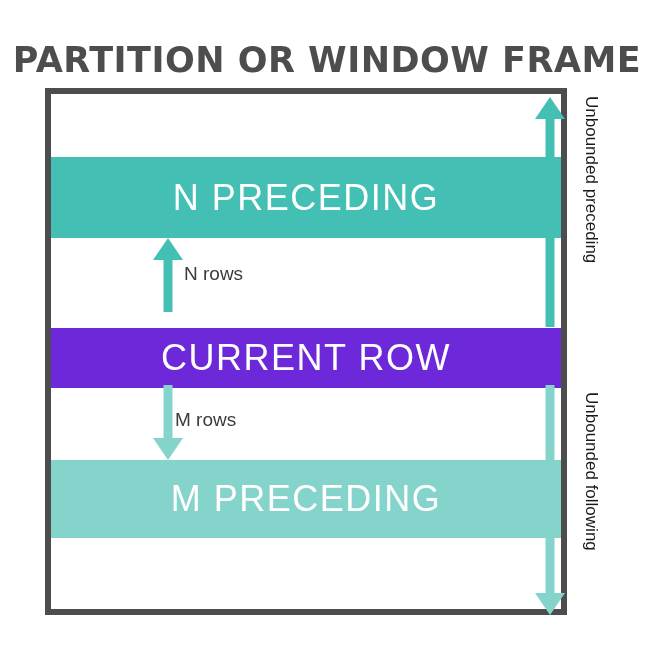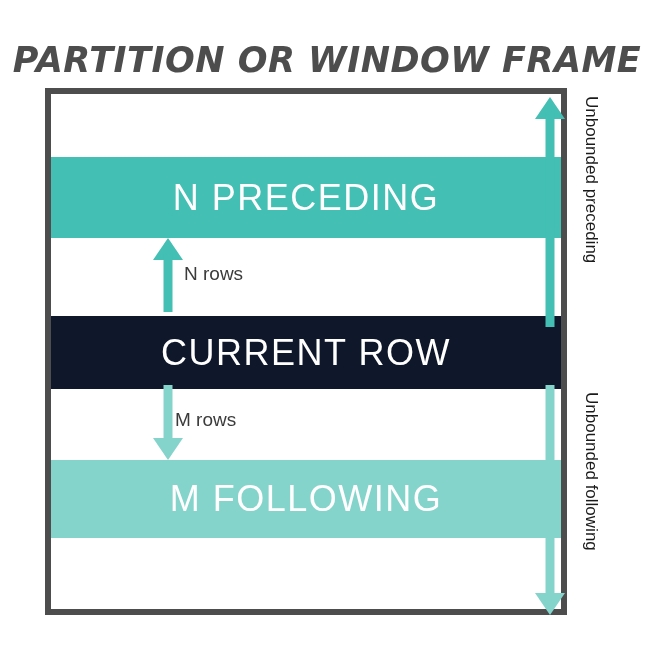--- a/index.html
+++ b/index.html
@@ -18,21 +18,20 @@
 
   
   #title {
     position: absolute;
     left: 0;
     top: 40px;
     width: 654px;
     text-align: center;
     font-family: "DejaVu Sans", sans-serif;
     font-weight: bold;
-    font-style: italic;
     font-size: 35px;
     letter-spacing: 0.5px;
     color: #4d4d4d;
     white-space: nowrap;
   }
 
   
   #frame {
     position: absolute;
     left: 45px;
@@ -64,23 +63,23 @@
     font-weight: 300;
     letter-spacing: 1.5px;
     white-space: nowrap;
   }
   #band-preceding {
     top: 63px;
     height: 81px;
     background: #43bfb3;
   }
   #band-current {
-    top: 222px;
-    height: 73px;
-    background: #0f172a;
+    top: 234px;
+    height: 60px;
+    background: #6d28d9;
   }
   #band-following {
     top: 366px;
     height: 78px;
     background: #85d4cc;
   }
 
   
   .arrow {
     position: absolute;
@@ -181,21 +180,21 @@
 
   <div id="title">PARTITION OR WINDOW FRAME</div>
 
   <div id="frame">
     <div id="frame-inner">
 
       <div class="band" id="band-preceding">N PRECEDING</div>
 
       <div class="band" id="band-current">CURRENT ROW</div>
 
-      <div class="band" id="band-following">M FOLLOWING</div>
+      <div class="band" id="band-following">M PRECEDING</div>
 
       <div class="arrow up" id="arrow-unbounded-preceding">
         <div class="head"></div>
         <div class="shaft"></div>
       </div>
 
       <div class="arrow down" id="arrow-unbounded-following">
         <div class="shaft"></div>
         <div class="head"></div>
       </div>

